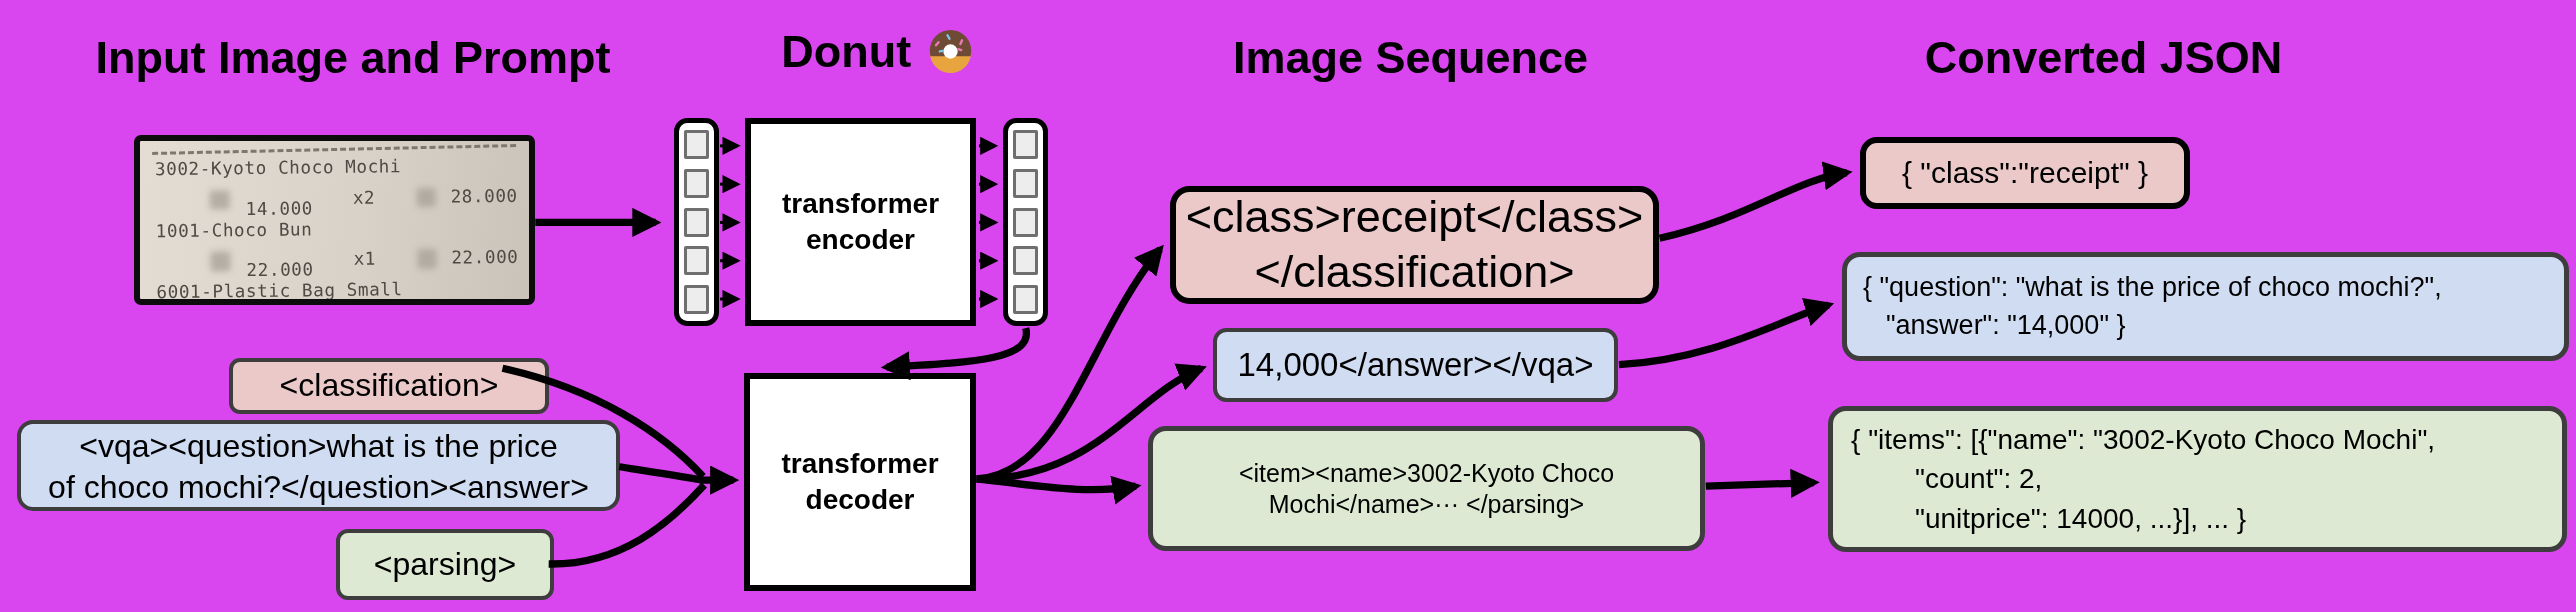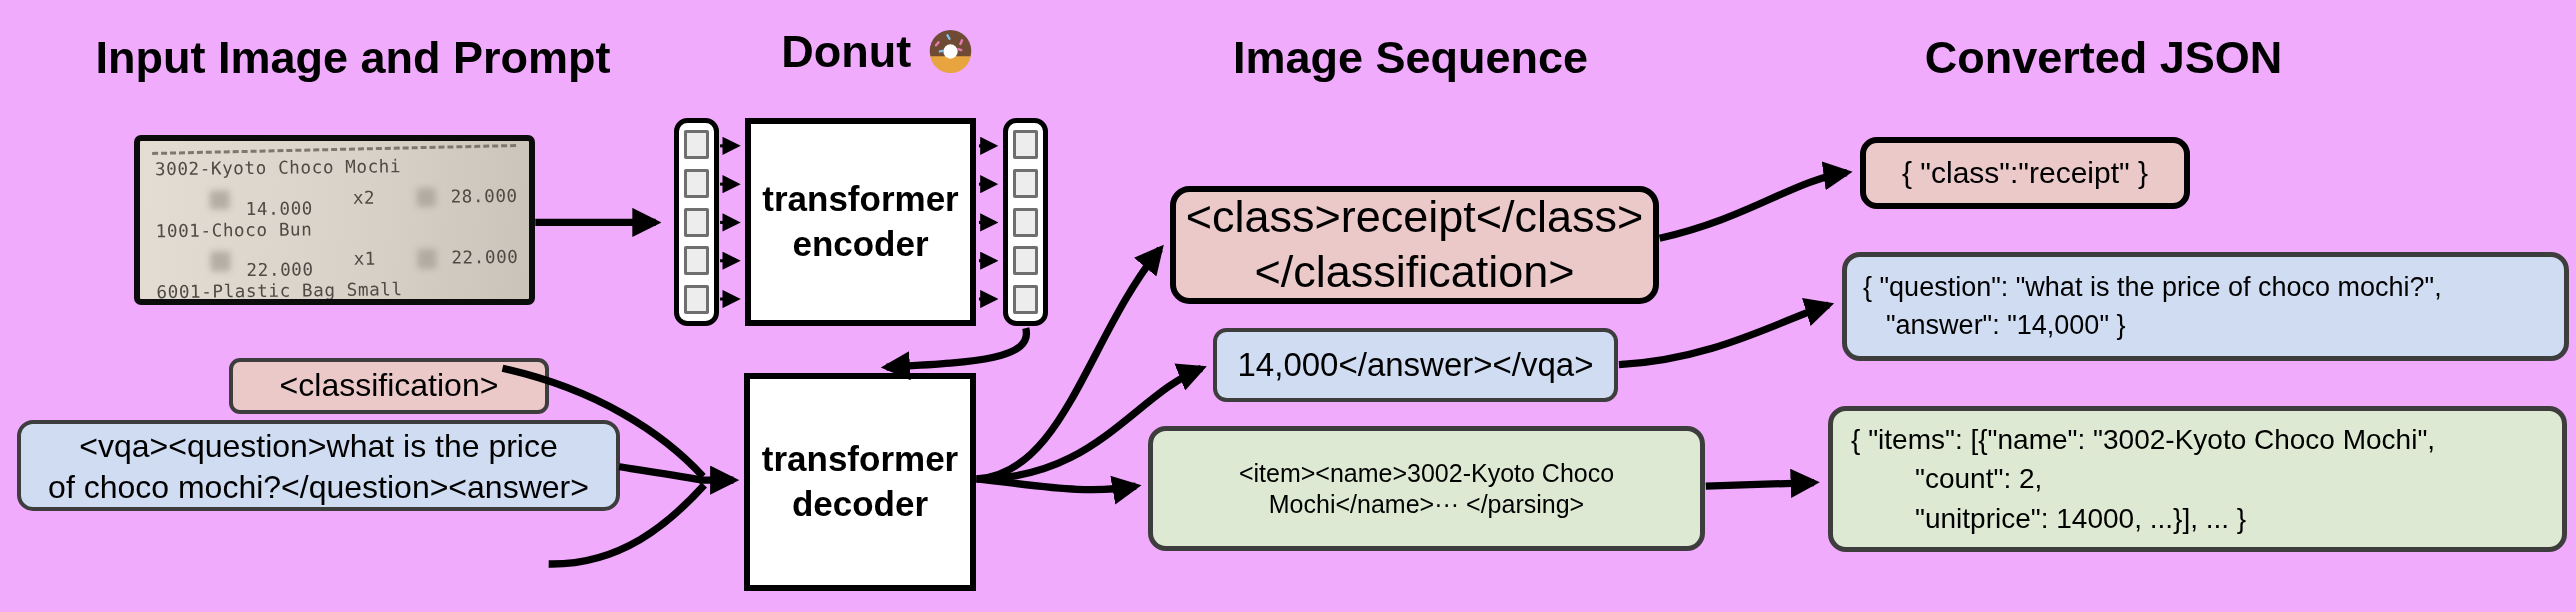--- a/index.html
+++ b/index.html
@@ -1,16 +1,16 @@
 <!DOCTYPE html>
 <html style="font-size:9.7px"><head>
 <meta charset="utf-8">
 <style>
   html,body{margin:0;padding:0;background:#fff;}
-  #canvas{position:relative;width:2576px;height:612px;background:#f0abfc;overflow:hidden;
+  #canvas{position:relative;width:2576px;height:612px;background:#d946ef;overflow:hidden;
           font-family:"Liberation Sans",sans-serif;color:#000;}
   .hdr{position:absolute;font-size:45px;font-weight:bold;text-align:center;letter-spacing:0;
        white-space:nowrap;}
   .hdr-donut{display:flex;align-items:center;justify-content:center;gap:13.4px;}
 
   
   .node{position:absolute;box-sizing:border-box;display:flex;flex-direction:column;
         align-items:center;justify-content:center;text-align:center;
         border:4.9px solid #3d3d3d;border-radius:16px;font-size:32px;line-height:1.22;
         white-space:nowrap;}
@@ -34,21 +34,21 @@
   .j-vqa{left:1842px;top:252px;width:727px;height:109px;border-width:5.5px;font-size:27px;border-radius:18px;
          align-items:flex-start;padding-left:16px;line-height:1.38;}
   .j-parse{left:1828px;top:406px;width:739px;height:146px;border-width:5.5px;font-size:28px;border-radius:18px;
            align-items:flex-start;padding-left:18px;line-height:1.4;}
   .indent1{padding-left:23px;}
   .indent2{padding-left:64px;}
 
   
   .tbox{position:absolute;box-sizing:border-box;background:#fff;border:6.7px solid #000;
         display:flex;flex-direction:column;align-items:center;justify-content:center;
-        font-size:35px;font-weight:bold;line-height:1.28;text-align:center;}
+        font-size:28px;font-weight:bold;line-height:1.28;text-align:center;}
   .enc{left:745px;top:118px;width:231px;height:208px;}
   .dec{left:744px;top:373px;width:232px;height:218px;}
 
   
   .pcol{position:absolute;box-sizing:border-box;width:45px;height:208px;background:#fff;
         border:5.5px solid #000;border-radius:13.4px;display:flex;flex-direction:column;
         justify-content:space-between;align-items:center;padding:6.7px 0;}
   .pcol-l{left:674px;top:118px;}
   .pcol-r{left:1003px;top:118px;}
   .psq{width:25.5px;height:29px;background:#ededed;border:3px solid #6f6f6f;border-radius:1.8px;box-sizing:border-box;}
@@ -165,20 +165,23 @@
     <div>decoder</div>
   </div>
 
   <div class="node pink p-class">
     <div>&lt;classification&gt;</div>
   </div>
   <div class="node blue p-vqa">
     <div>&lt;vqa&gt;&lt;question&gt;what is the price</div>
     <div>of choco mochi?&lt;/question&gt;&lt;answer&gt;</div>
   </div>
+  <div class="node green p-parse">
+    <div>&lt;parsing&gt;</div>
+  </div>
 
   <div class="node pink o-class black-border">
     <div>&lt;class&gt;receipt&lt;/class&gt;</div>
     <div>&lt;/classification&gt;</div>
   </div>
   <div class="node blue o-vqa">
     <div>14,000&lt;/answer&gt;&lt;/vqa&gt;</div>
   </div>
   <div class="node green o-parse">
     <div>&lt;item&gt;&lt;name&gt;3002-Kyoto Choco</div>

